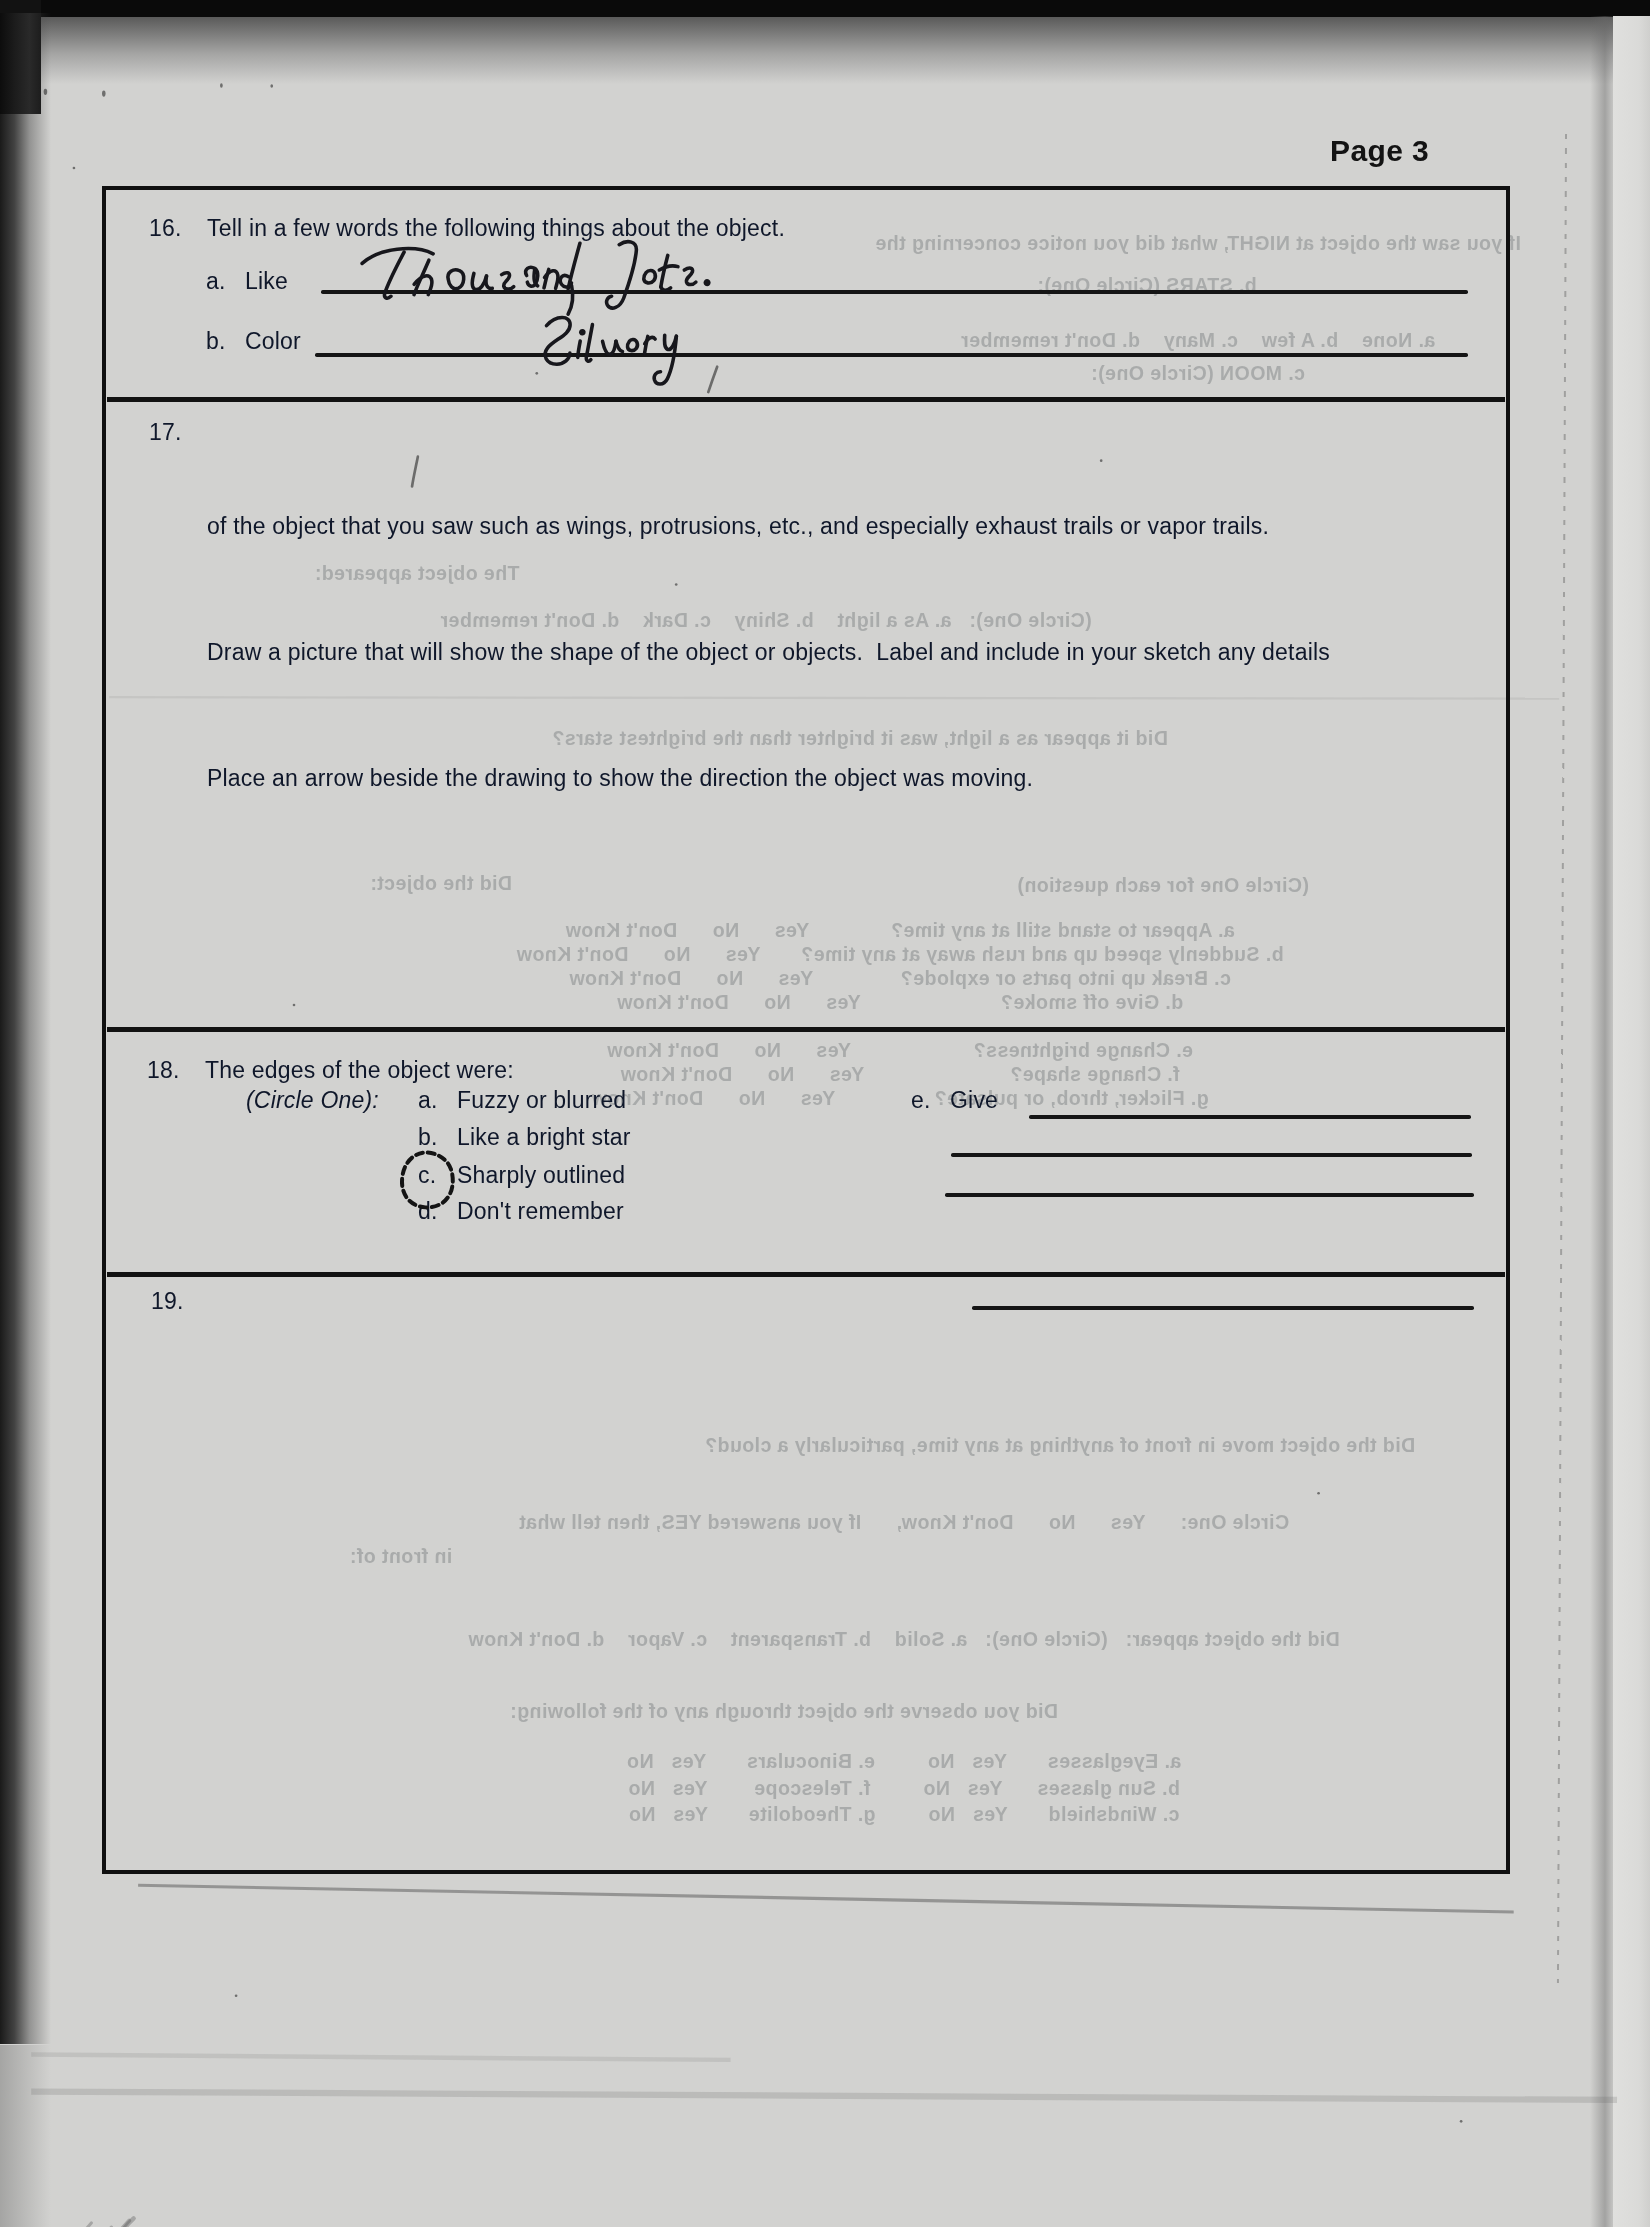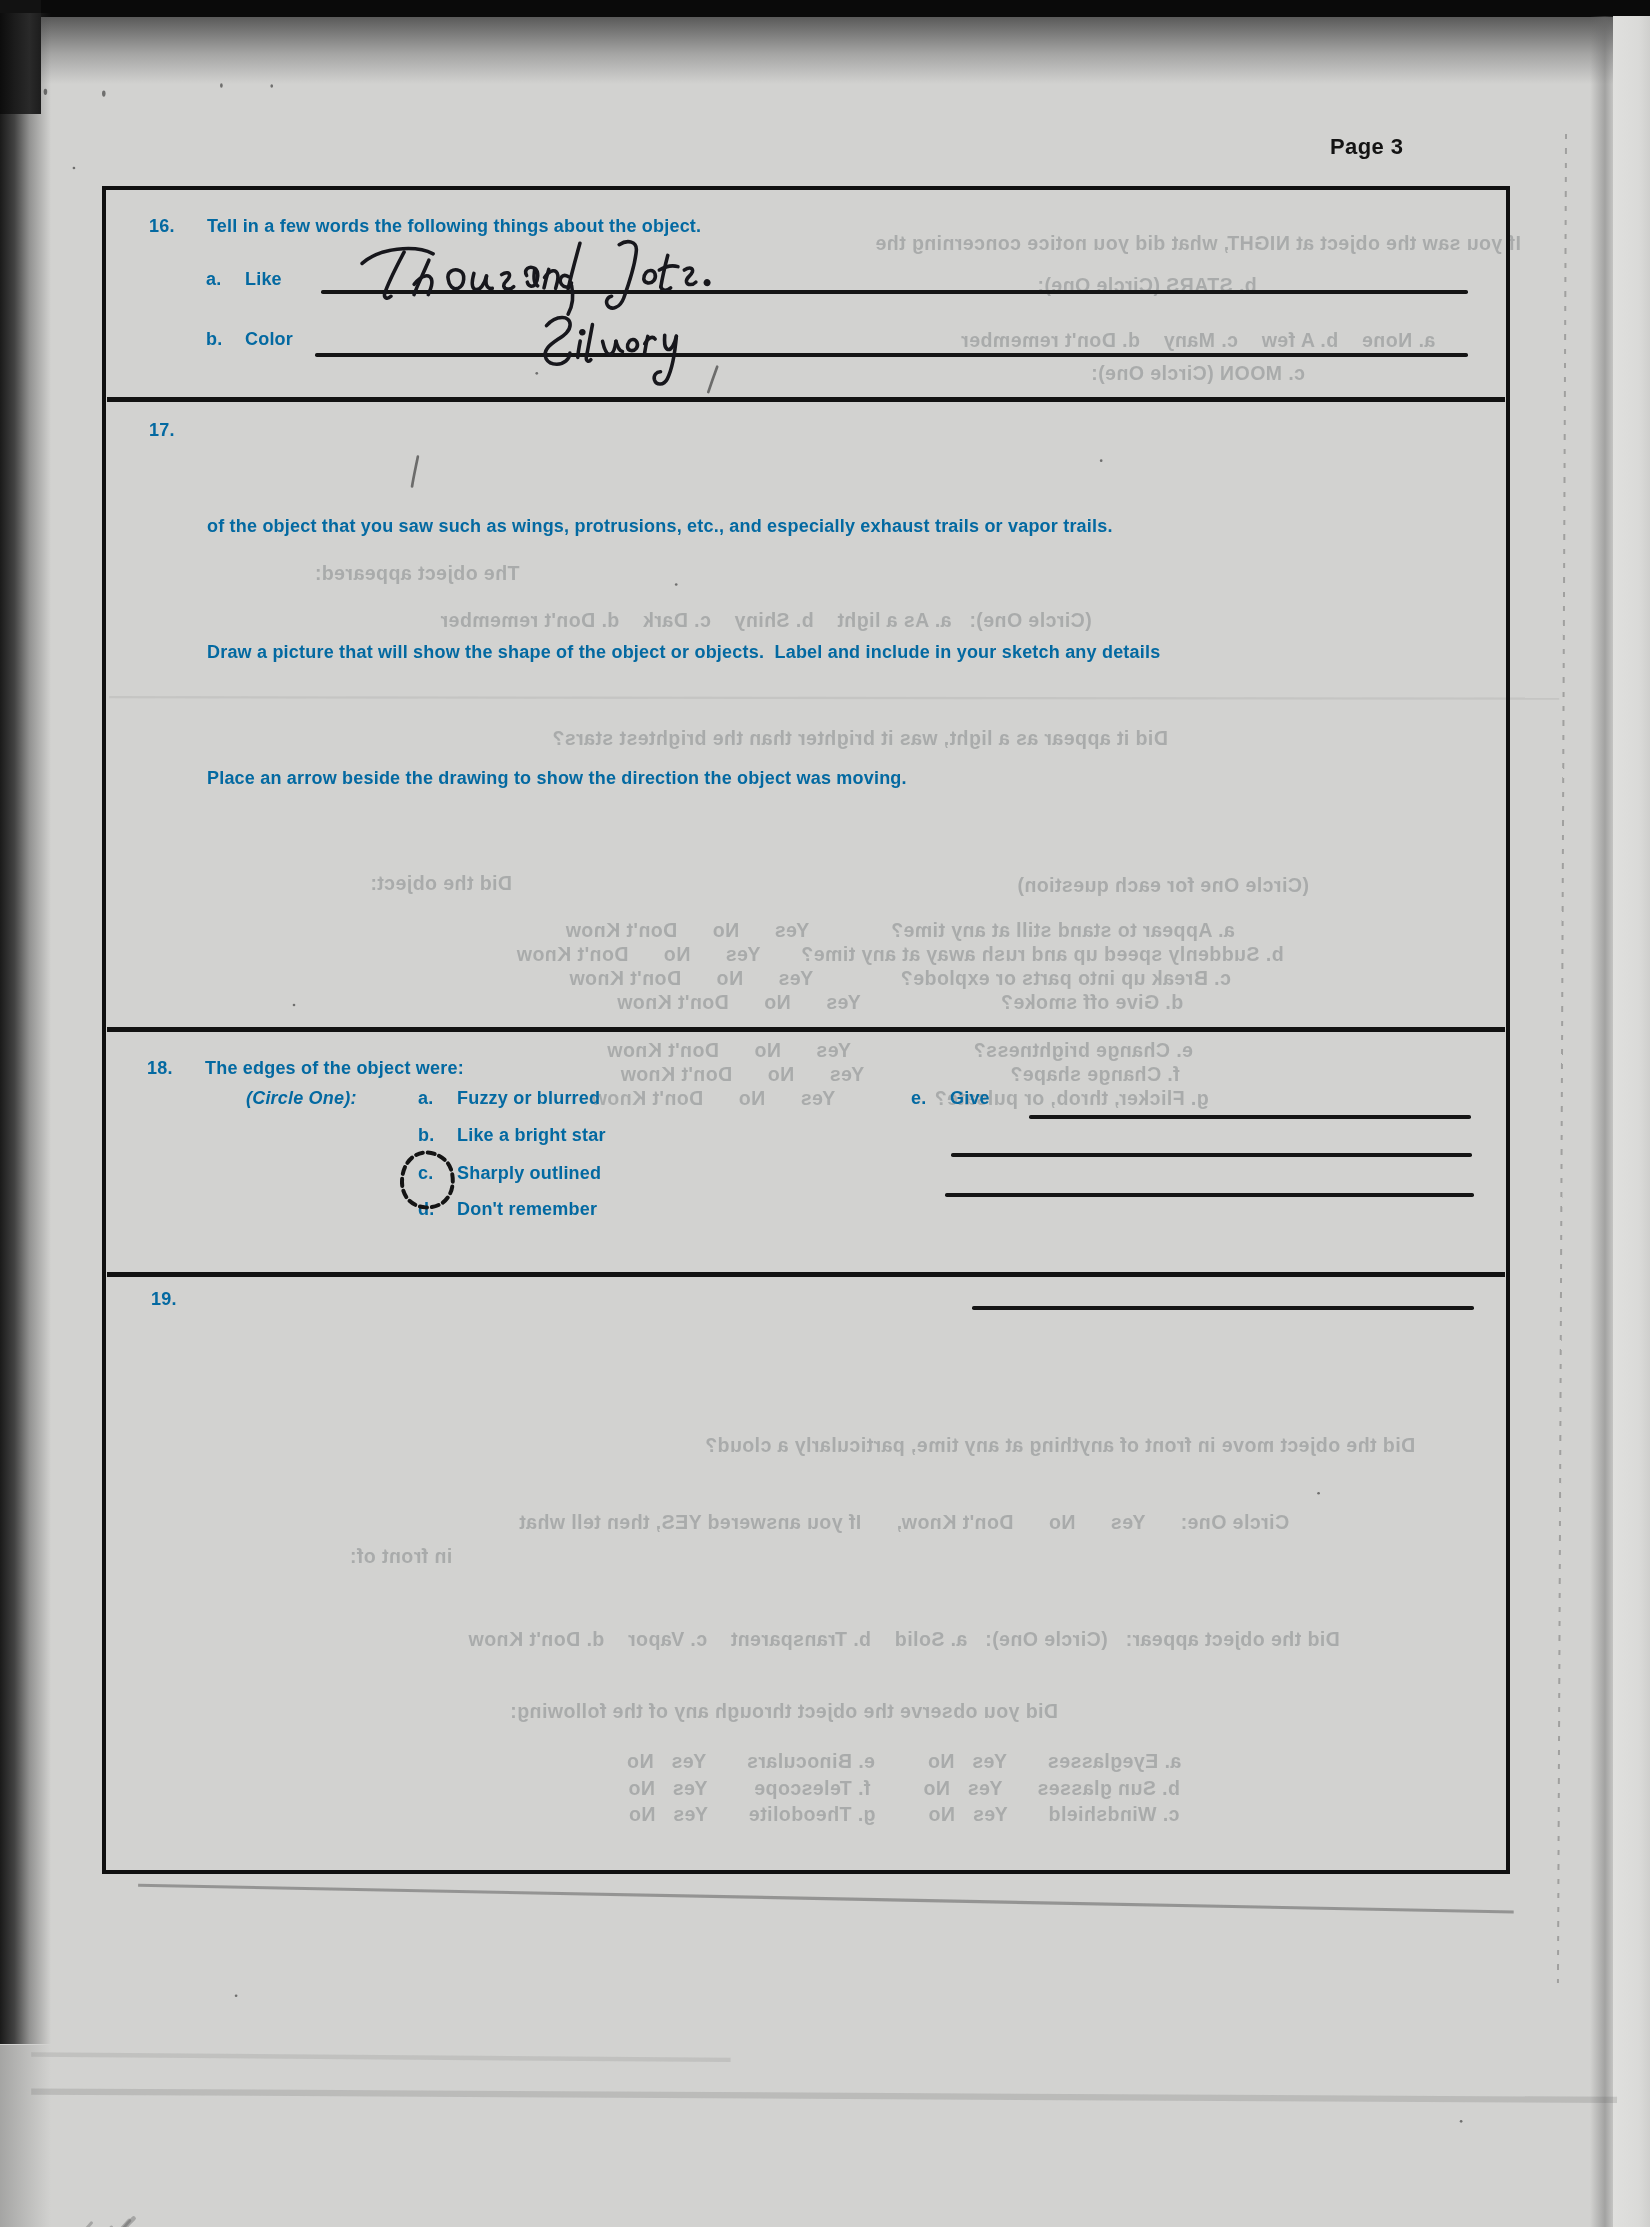--- a/index.html
+++ b/index.html
@@ -22,27 +22,27 @@
   .right-strip{position:absolute;left:1613px;top:16px;width:37px;height:2452px;
     background:linear-gradient(90deg,#e0e0de 0%,#dadad8 70%,#cfcfcd 100%);}
   .crease{position:absolute;left:1561px;top:134px;width:1.8px;height:1849px;opacity:.55;
     transform:rotate(.25deg);
     background:repeating-linear-gradient(180deg,rgba(45,45,45,.55) 0 5.3px,rgba(45,45,45,0) 5.3px 14.3px);}
   
   .print{position:absolute;left:0;top:0;width:100%;height:100%;filter:blur(0.2px);}
   .form-box{position:absolute;left:102px;top:186px;width:1408px;height:1688px;
     border:4.9px solid #101010;box-sizing:border-box;}
   .divider{position:absolute;left:107px;width:1398px;height:4.5px;background:#121212;}
-  .txt{position:absolute;font-weight:bold;font-size:18px;color:#0369a1;
+  .txt{position:absolute;font-weight:normal;font-size:23px;color:#0f172a;
     letter-spacing:0.2px;white-space:pre;line-height:1.0;}
   .lines{line-height:42px;}
   .it{font-style:italic;text-align:right;}
   .ltr{display:inline-block;min-width:39px;}
   .wline{position:absolute;height:4px;background:#151515;border-radius:1.8px;}
-  .page-num{position:absolute;left:1330px;top:134px;font-weight:bold;font-size:22px;color:#131313;letter-spacing:0.4px;}
+  .page-num{position:absolute;left:1330px;top:134px;font-weight:bold;font-size:30px;color:#131313;letter-spacing:0.4px;}
   
   .hw{position:absolute;}
   .hw path{fill:none;stroke:#17171c;stroke-width:8;stroke-linecap:round;stroke-linejoin:round;}
   .pen-circle path{fill:none;stroke:#141414;stroke-width:9;stroke-linecap:round;stroke-dasharray:16 11;}
   
   .bleed{position:absolute;transform:translateX(-50%) scaleX(-1);
     font-weight:bold;font-size:19.6px;color:rgba(55,60,66,.26);
     white-space:pre;letter-spacing:0.4px;filter:blur(0.7px);}
   .artifacts{position:absolute;left:0;top:0;}
 </style>

